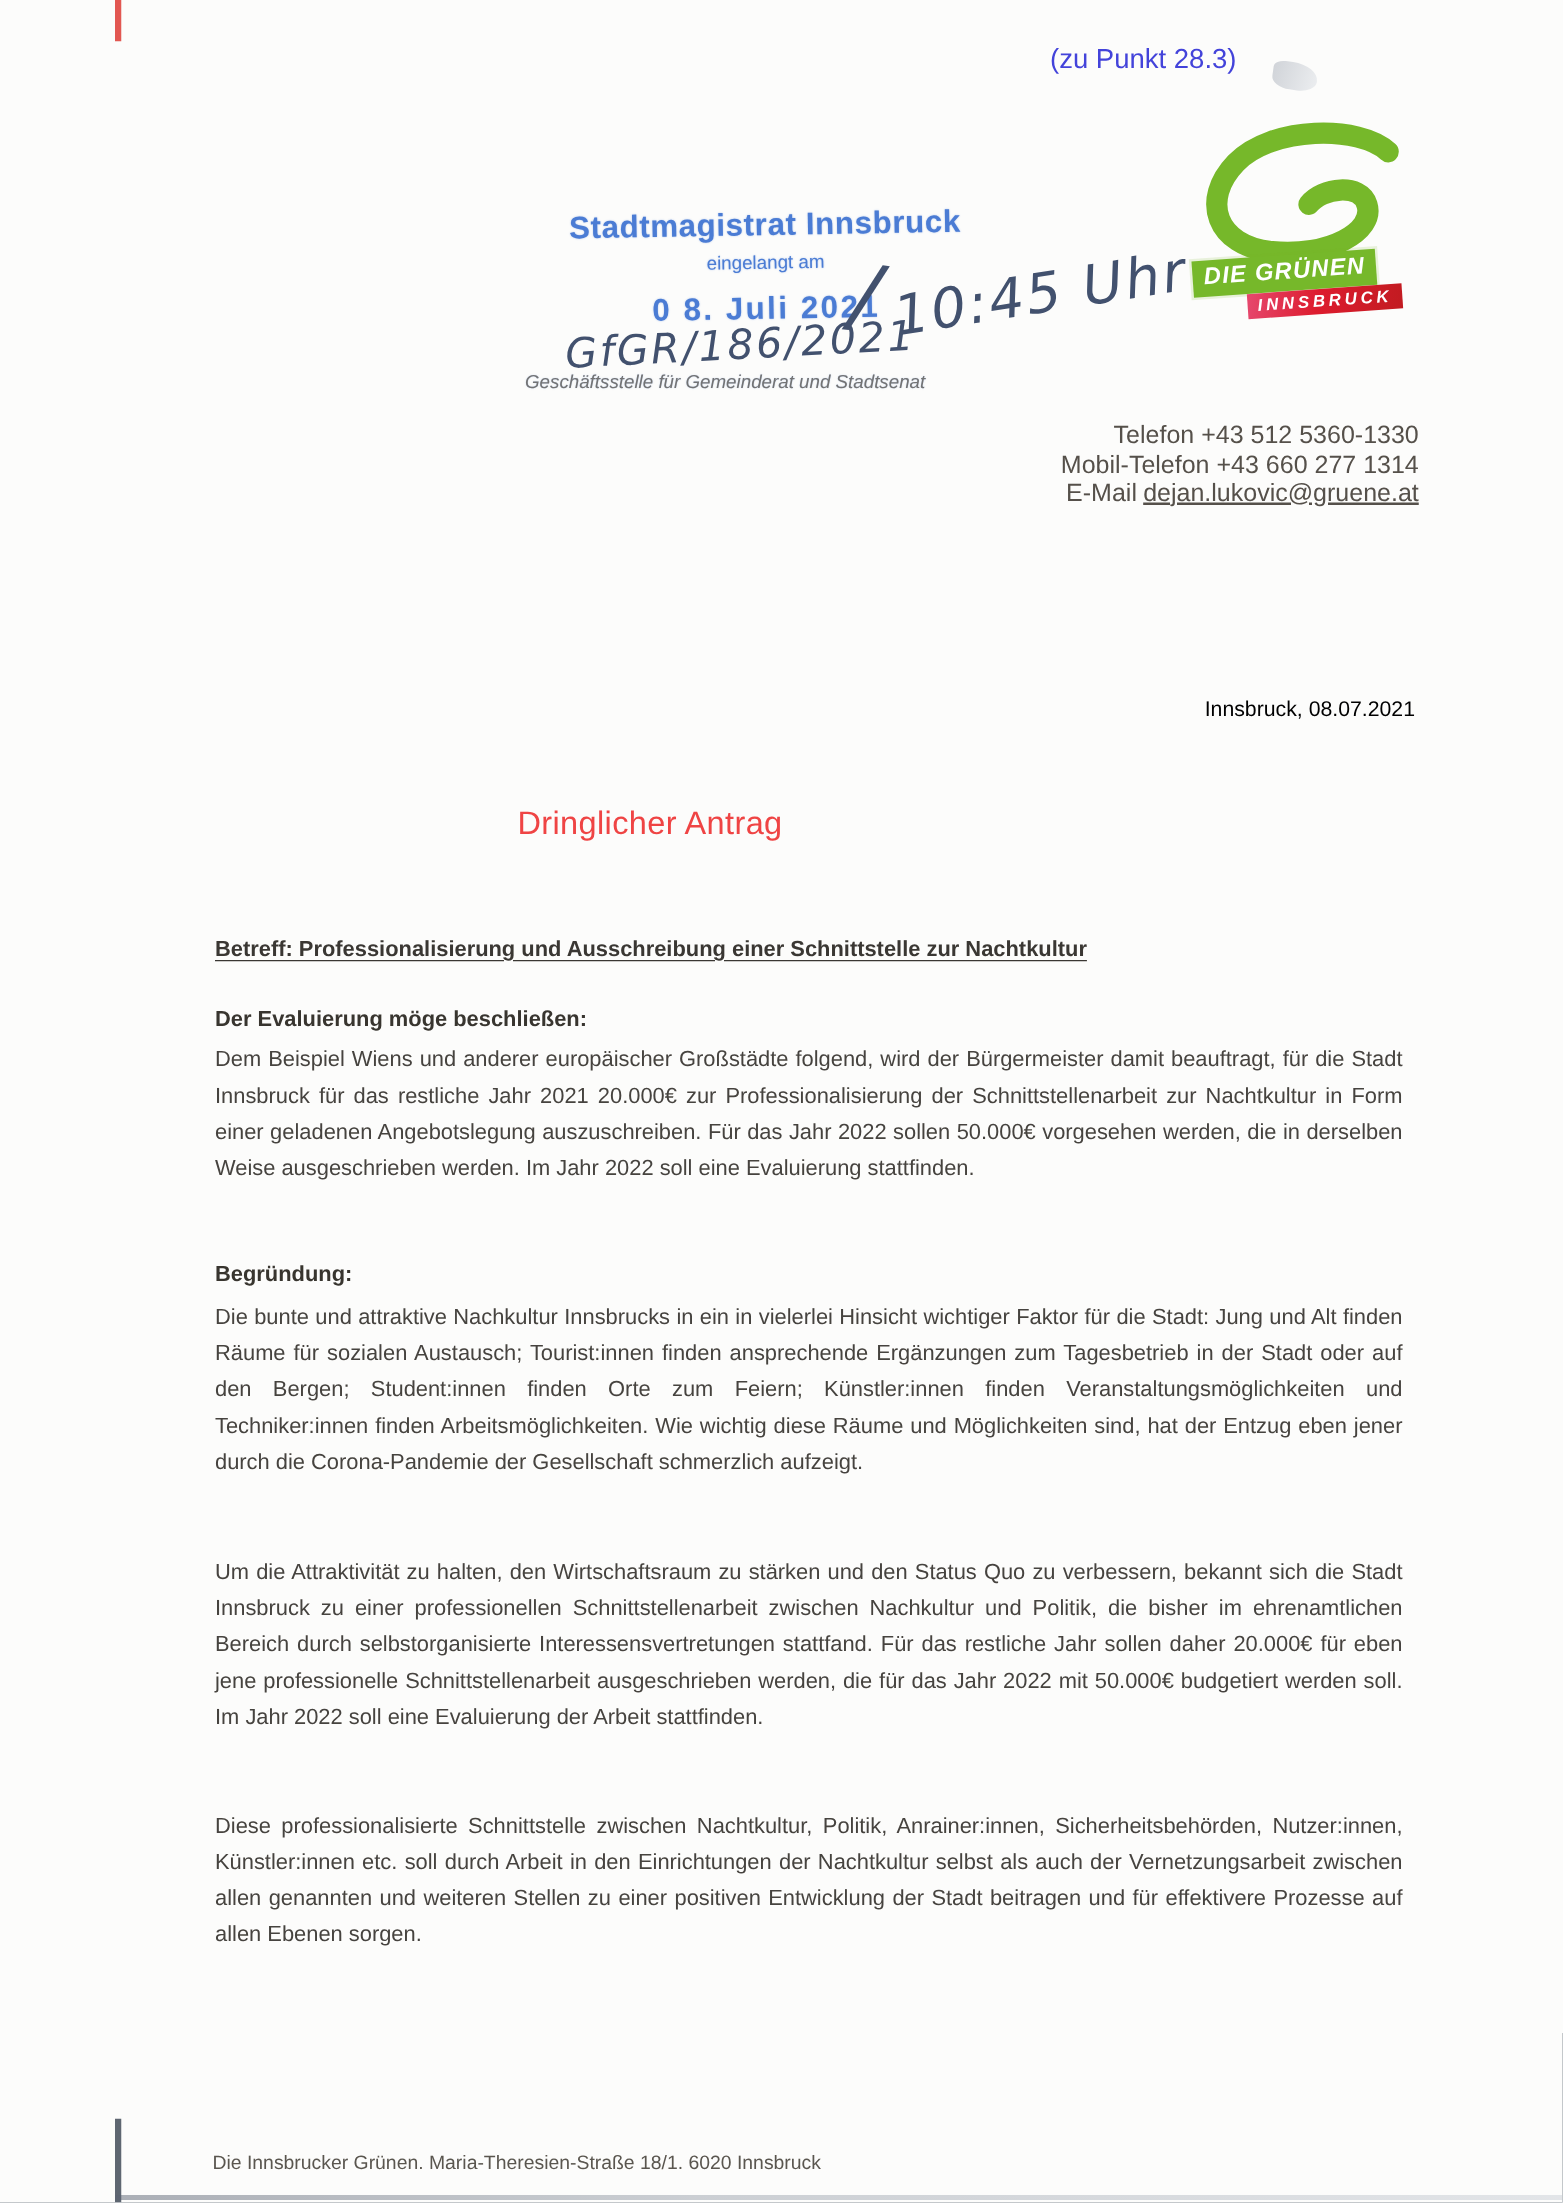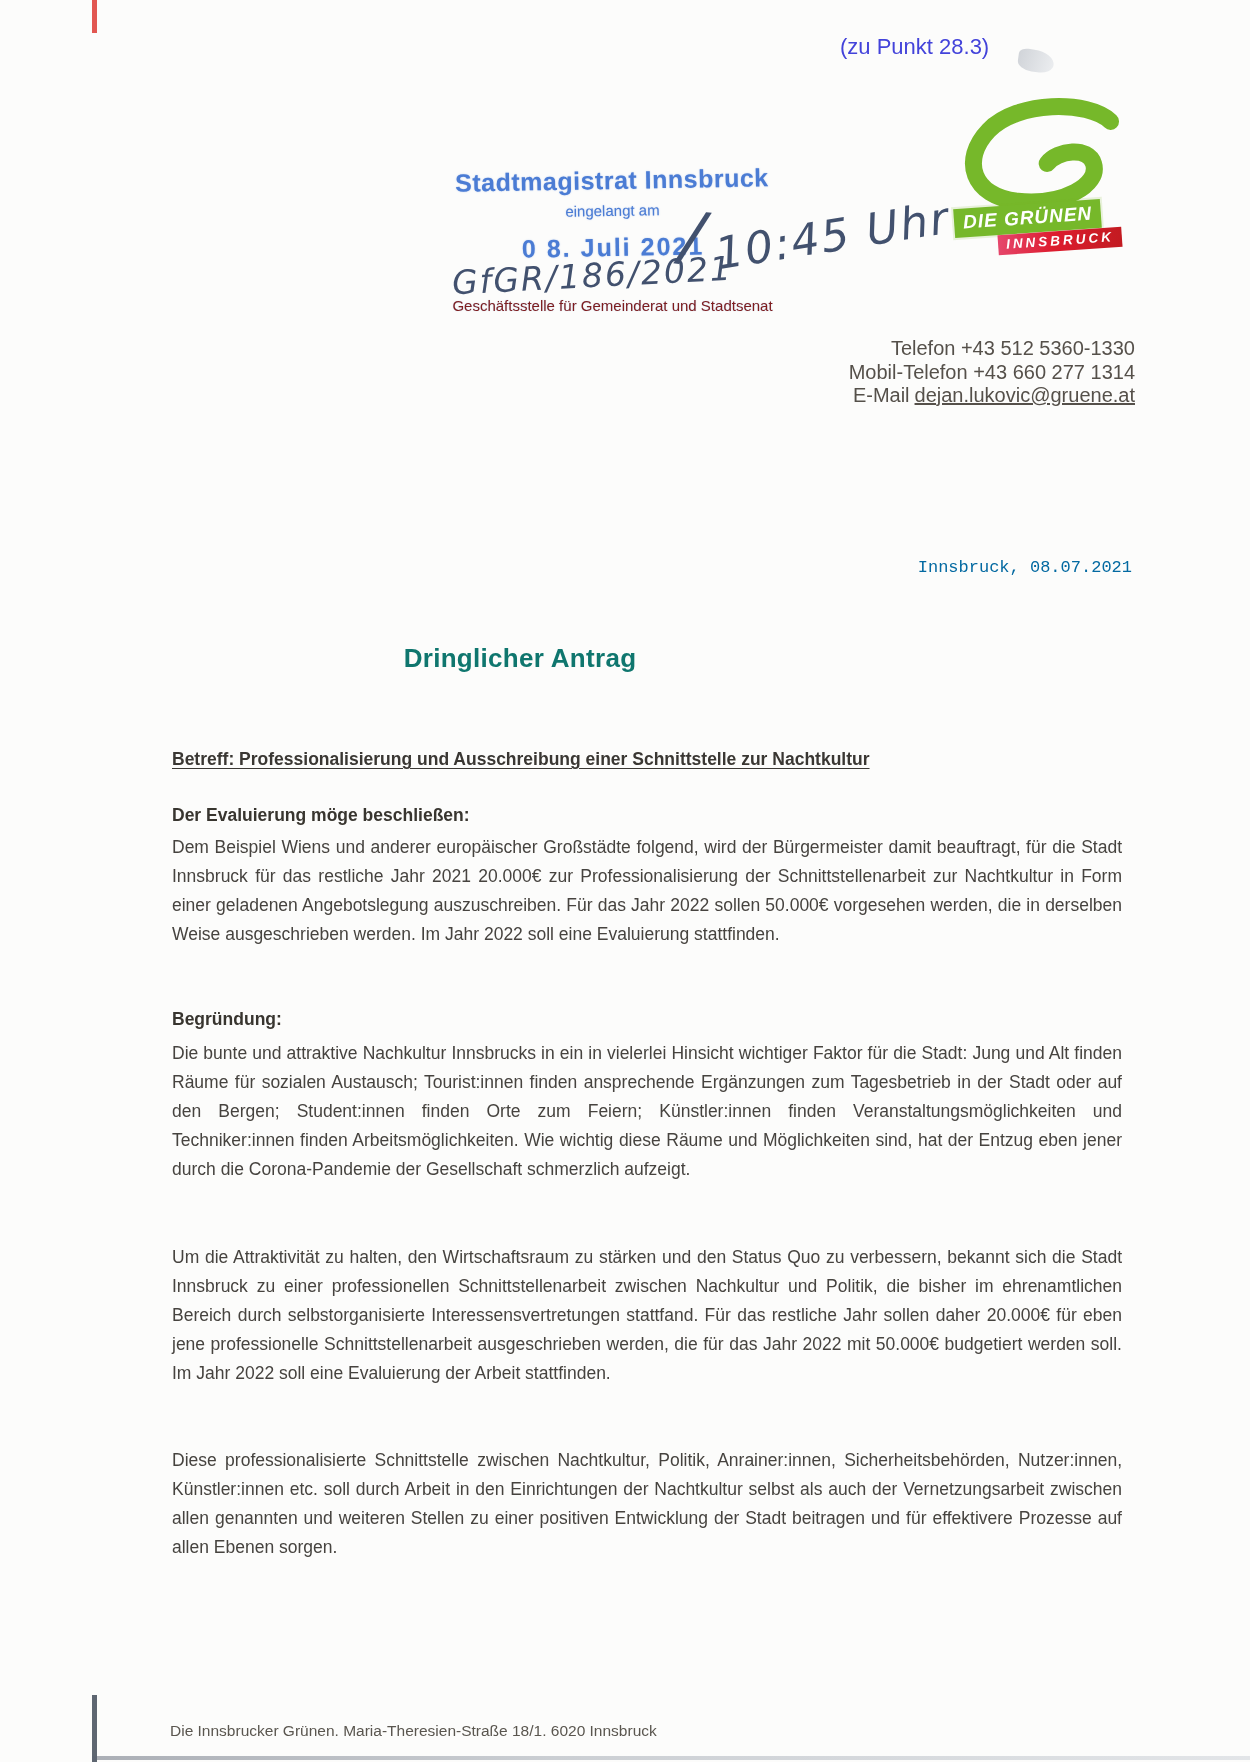--- a/index.html
+++ b/index.html
@@ -22,22 +22,22 @@
     background:linear-gradient(90deg,#5a6271,#9aa1ab 40%,#c9ced5);opacity:.5;}
   
   .ref-note{position:absolute;left:840px;top:34px;font-size:22px;color:#4343da;}
   
   .stamp{position:absolute;left:420px;top:166px;width:385px;text-align:center;
     color:#4b7cd4;transform:rotate(-1deg);
     text-shadow:0 0 1.5px rgba(75,124,212,.45);}
   .stamp-office{font-size:25px;font-weight:700;letter-spacing:.5px;}
   .stamp-received{font-size:15px;margin-top:7px;}
   .stamp-date{font-size:25px;font-weight:700;letter-spacing:2px;margin-top:14px;}
-  .stamp-dept{position:absolute;left:420px;top:297px;width:385px;text-align:center;
-    font-size:15px;color:#7f1d1d;text-shadow:0 0 1px rgba(111,150,216,.5);}
+  .stamp-dept{position:absolute;left:420px;top:297px;width:385px;
+    font-size:15px;color:#737373;text-shadow:0 0 1px rgba(111,150,216,.5);font-style:italic;}
   
   .hw{position:absolute;font-family:"DejaVu Sans",sans-serif;font-style:italic;color:#42516e;white-space:nowrap;}
   .hw-ref{left:452px;top:256px;font-size:33px;letter-spacing:2px;transform:rotate(-3deg);}
   .hw-slash{left:681px;top:198px;font-size:66px;transform:rotate(6deg);}
   .hw-time{left:714px;top:210px;font-size:44px;letter-spacing:2px;transform:rotate(-9deg);}
   
   .logo{position:absolute;left:950px;top:94px;width:190px;height:164px;}
   .logo-g{position:absolute;left:2px;top:4px;transform:rotate(-7deg);}
   .logo-party{position:absolute;left:4px;top:110px;background:#76b82a;color:#fff;
     font-weight:700;font-style:italic;font-size:19px;letter-spacing:1px;
@@ -46,24 +46,24 @@
   .logo-region{position:absolute;left:48px;top:137px;color:#fff;
     background:linear-gradient(100deg,#e6486e 0%,#dd1c2e 45%,#c21b21 100%);
     font-weight:700;font-style:italic;font-size:13.5px;letter-spacing:3px;
     padding:2px 8px 3px 8px;transform:rotate(-4deg);white-space:nowrap;}
   
   .contact{position:absolute;right:115px;top:337px;text-align:right;
     font-size:20px;line-height:23.5px;color:#55504a;}
   .contact .email{color:#55504a;text-decoration:underline;margin-left:5px;}
   .sender{position:absolute;right:115px;top:432px;text-align:right;
     font-size:16.5px;line-height:24px;font-weight:700;color:#33312d;}
-  .dateline{position:absolute;right:118px;top:558px;font-size:17px;color:#0369a1;font-family:Liberation Mono, monospace;}
+  .dateline{position:absolute;right:118px;top:558px;font-size:17px;color:#000000;}
   
   .title{position:absolute;left:170px;top:643px;width:700px;margin:0;text-align:center;
-    font-size:26px;font-weight:700;color:#0f766e;letter-spacing:.3px;}
+    font-size:26px;font-weight:400;color:#ef4444;letter-spacing:.3px;}
   .subject{position:absolute;left:172px;top:749px;font-size:17.5px;font-weight:700;
     color:#3a3733;text-decoration:underline;text-underline-offset:3px;}
   .motion-heading{position:absolute;left:172px;top:805px;font-size:17.5px;font-weight:700;color:#38352f;}
   .body-par{position:absolute;left:172px;width:950px;margin:0;
     font-size:17.5px;line-height:29px;text-align:justify;color:#46433f;}
   .par-1{top:833px;}
   .just-heading{position:absolute;left:172px;top:1009px;font-size:17.5px;font-weight:700;color:#38352f;}
   .par-2{top:1039px;}
   .par-3{top:1243px;}
   .par-4{top:1446px;}

